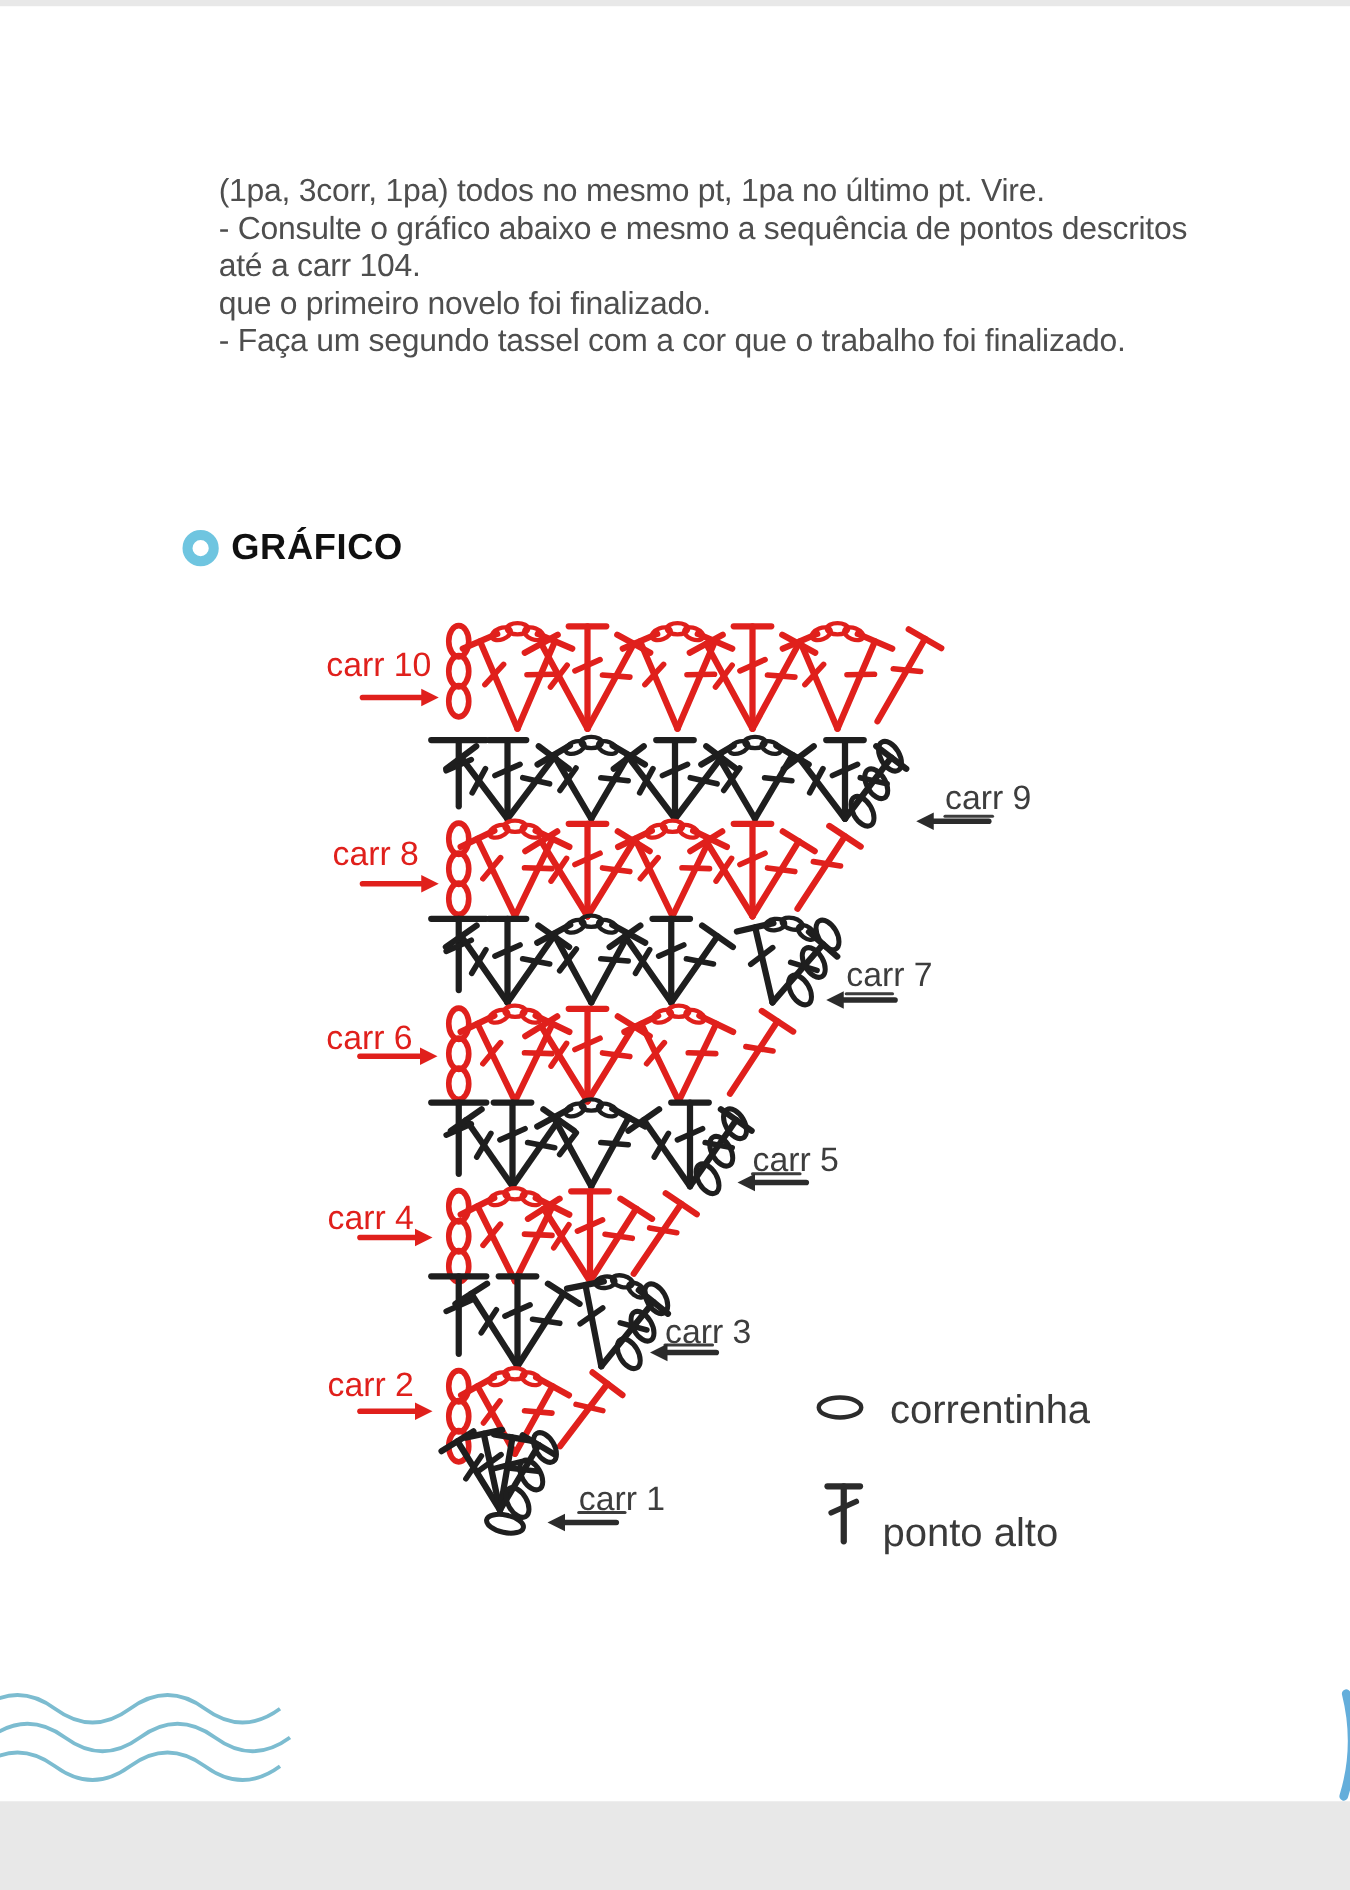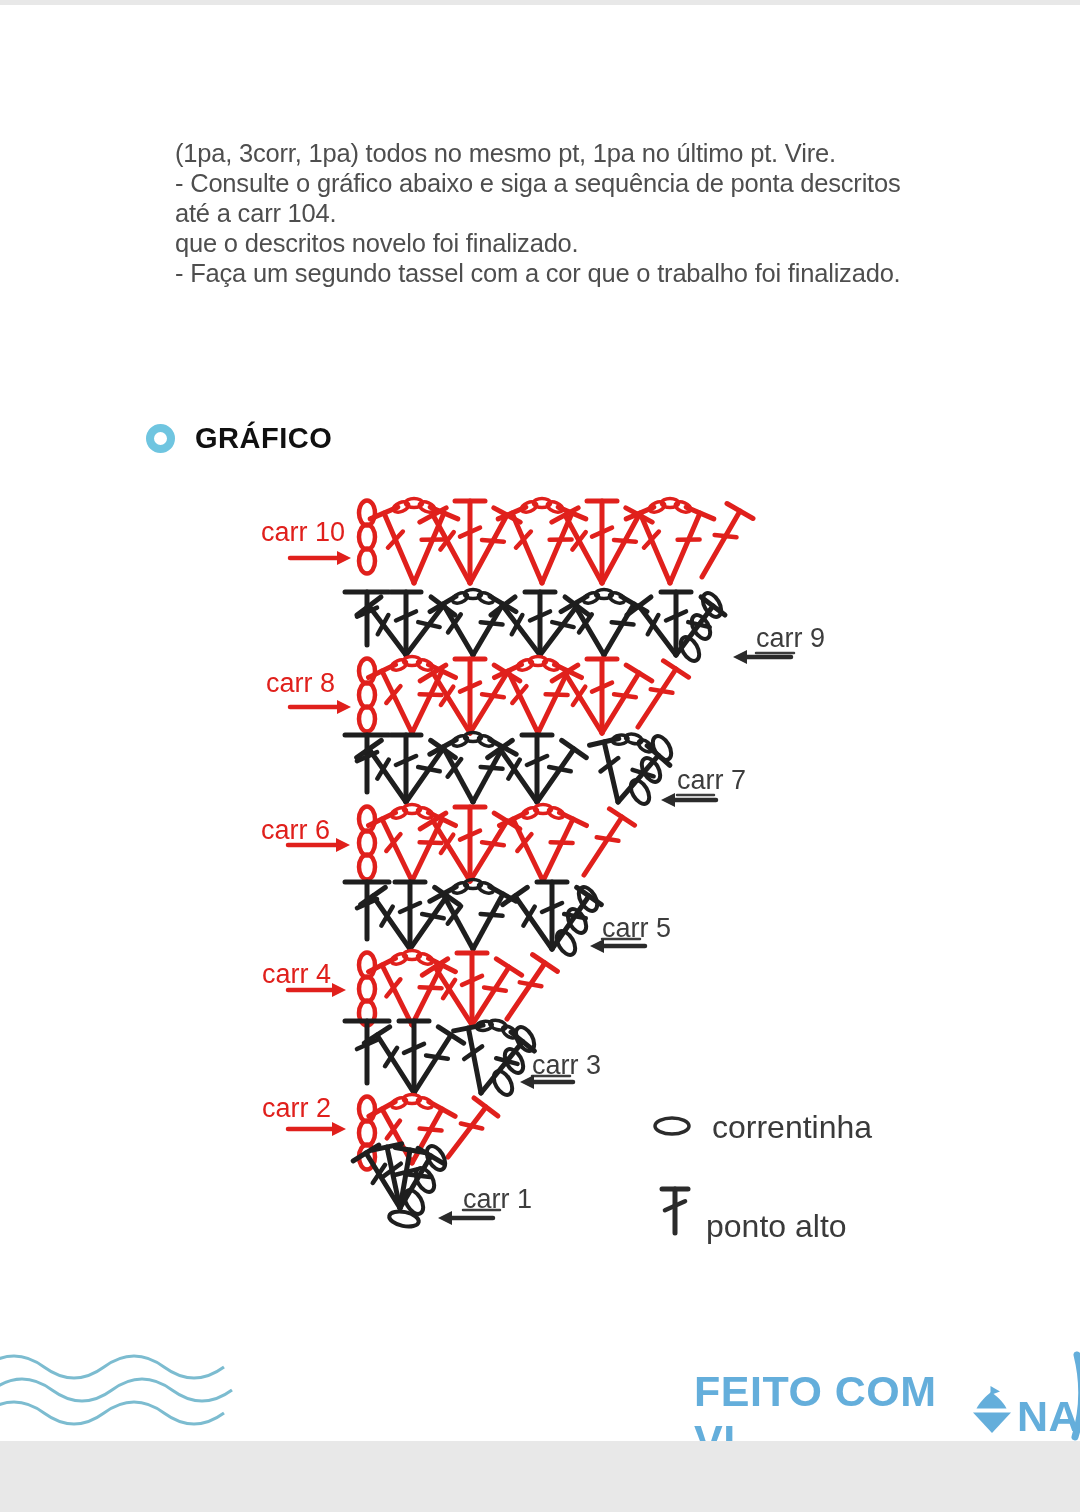--- a/index.html
+++ b/index.html
@@ -1,41 +1,41 @@
 <!DOCTYPE html>
 <html><head>
 <meta charset="utf-8">
 <style>
   html,body{margin:0;padding:0;background:#e8e8e8;}
   .page{position:relative;width:1080px;height:1436px;margin:5px auto;background:#ffffff;
         font-family:Liberation Sans, sans-serif;overflow:hidden;}
   .intro{position:absolute;left:175px;top:133px;font-size:25.5px;line-height:30px;
          color:#4e4e4e;letter-spacing:-0.2px;}
   .intro div{white-space:nowrap;}
-  .section-header{position:absolute;left:146px;top:417px;display:flex;align-items:center;gap:20px;}
+  .section-header{position:absolute;left:146px;top:417px;display:flex;align-items:center;gap:10px;}
   .bullet{width:13px;height:13px;border:8px solid #6fc5e0;border-radius:50%;flex:0 0 auto;}
   .section-title{margin:0;font-size:29px;font-weight:bold;color:#101010;letter-spacing:0.5px;}
   #chart{position:absolute;left:0;top:0;width:1080px;height:1512px;}
   .legend-label{position:absolute;color:#3a3a3a;font-size:32px;}
   .legend-chain{left:712px;top:1104px;}
   .legend-dc{left:706px;top:1203px;}
   .logo{position:absolute;left:694px;top:1362px;display:flex;align-items:center;
         font-weight:bold;font-size:43px;color:#64aedb;letter-spacing:0.5px;}
   .boat{width:44px;height:50px;margin:0 3px;transform:translateY(-6px);flex:0 0 auto;}
 </style>
 </head>
 <body>
 
 <div class="page">
 
   <div class="intro">
     <div>(1pa, 3corr, 1pa) todos no mesmo pt, 1pa no último pt. Vire.</div>
-    <div>- Consulte o gráfico abaixo e siga a sequência de ponta descritos</div>
+    <div>- Consulte o gráfico abaixo e mesmo a sequência de pontos descritos</div>
     <div>até a carr 104.</div>
-    <div>que o descritos novelo foi finalizado.</div>
+    <div>que o primeiro novelo foi finalizado.</div>
     <div>- Faça um segundo tassel com a cor que o trabalho foi finalizado.</div>
   </div>
 
   <div class="section-header">
     <span class="bullet" style="border-color: rgb(111, 197, 224);"></span>
     <h2 class="section-title">GRÁFICO</h2>
   </div>
 
   <svg id="chart" viewBox="0 0 1080 1512">
       <g>
@@ -530,23 +530,14 @@
         <path d="M-16,1362 q30,-22 60,0 q30,22 60,0 q30,-22 60,0 q30,22 60,0" fill="none" stroke="#7cbcd0" stroke-width="3"></path>
         <path d="M-8,1385 q30,-22 60,0 q30,22 60,0 q30,-22 60,0 q30,22 60,0" fill="none" stroke="#7cbcd0" stroke-width="3"></path>
         <path d="M-16,1408 q30,-22 60,0 q30,22 60,0 q30,-22 60,0 q30,22 60,0" fill="none" stroke="#7cbcd0" stroke-width="3"></path>
       </g>
       <path d="M1077,1350 C1084,1378 1083,1406 1075,1432" fill="none" stroke="#64aedb" stroke-width="7" stroke-linecap="round"></path>
     </svg>
 
   <div class="legend-label legend-chain">correntinha</div>
   <div class="legend-label legend-dc">ponto alto</div>
 
-  <div class="logo" style="color: rgb(100, 174, 219);">
-    <span>FEITO COM VI</span>
-    <svg class="boat" viewBox="0 0 44 50">
-      <path d="M20.5,1 L30,6.5 L20.5,10 Z" fill="currentColor"></path>
-      <path d="M21,7 C16,11 9,18 6.5,23.5 L36.5,23.5 C33,16 25,10 21,7 Z" fill="currentColor"></path>
-      <path d="M3,27.5 L41,27.5 L22,48 Z" fill="currentColor"></path>
-    </svg>
-    <span>NA</span>
-  </div>
 
 </div>
 
 </body></html>

